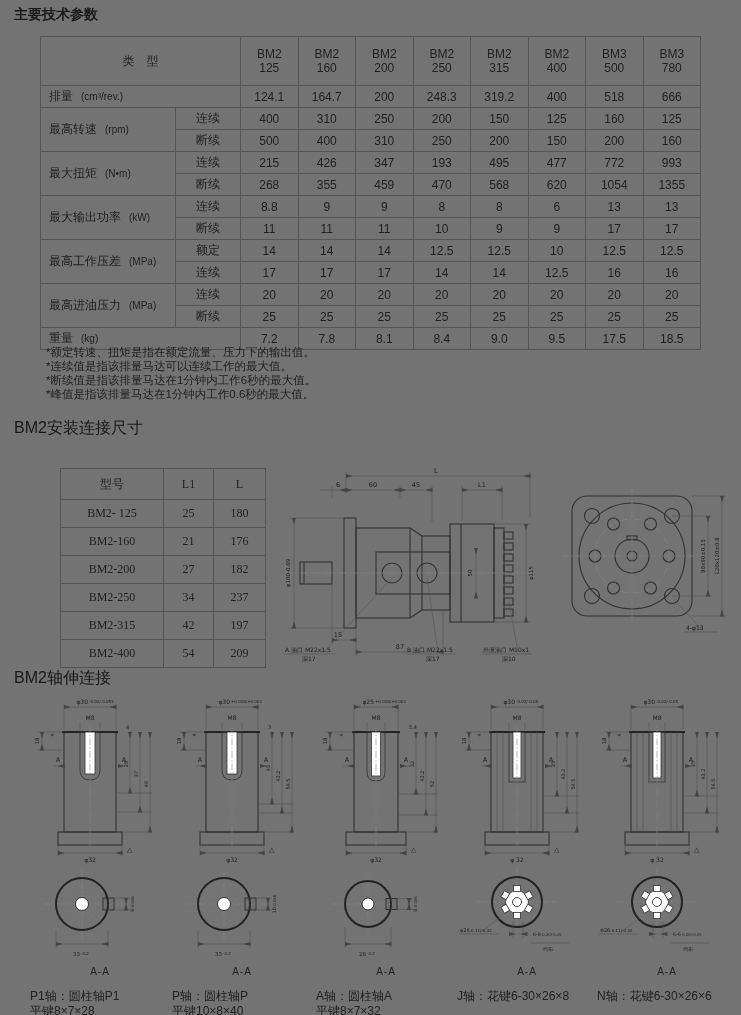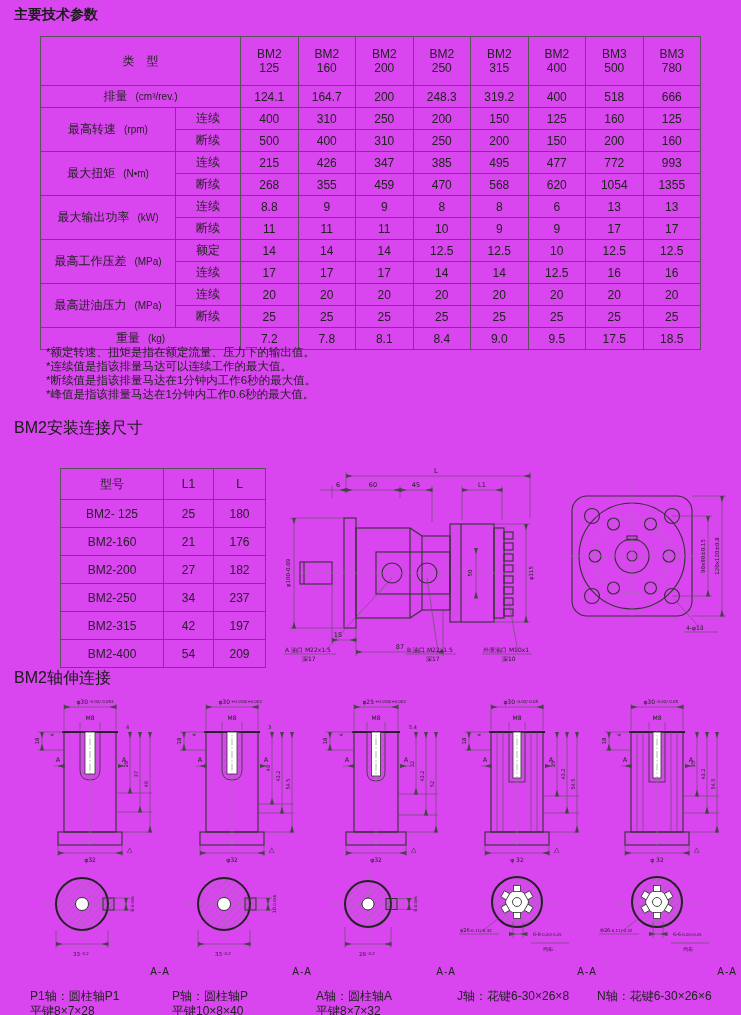--- a/index.html
+++ b/index.html
@@ -1,54 +1,54 @@
 <!DOCTYPE html>
 <html><head>
 <meta charset="utf-8">
 <style>
   html,body{margin:0;padding:0;background:#fff;}
-  .page{position:relative;width:741px;height:1015px;background:#d946ef;overflow:hidden;
+  .page{position:relative;width:741px;height:1015px;background:#737373;overflow:hidden;
         font-family:"Liberation Sans","DejaVu Sans",sans-serif;color:#1a1a1a;}
   .h1{position:absolute;left:14px;top:6px;font-size:14px;font-weight:bold;}
   .h2{position:absolute;left:14px;font-size:16px;font-weight:normal;}
   .h2.mount{top:418px;}
   .h2.shaft{top:668px;}
 
   table.spec{position:absolute;left:40px;top:36px;width:660px;border-collapse:collapse;
              table-layout:fixed;font-size:12px;}
   table.spec th,table.spec td{border:1px solid #555;text-align:center;padding:0;
              height:21px;font-weight:normal;color:#222;}
   table.spec thead th{height:48px;}
-  table.spec td.plabel{text-align:center;}
+  table.spec td.plabel{text-align:left;padding-left:8px;}
   table.spec .unit{font-size:10px;margin-left:8px;white-space:nowrap;}
   table.spec .mdl div{line-height:14px;}
 
   .notes{position:absolute;left:46px;top:345px;font-size:11.5px;line-height:14px;color:#222;}
 
   table.mount{position:absolute;left:60px;top:468px;width:205px;border-collapse:collapse;
               table-layout:fixed;font-size:12px;}
   table.mount th,table.mount td{border:1px solid #555;text-align:center;height:25px;
-              font-weight:normal;color:#222;}
+              font-weight:normal;color:#222;font-family:Liberation Serif, serif;}
   table.mount th{height:28px;}
 
   svg{position:absolute;overflow:visible;}
   svg text{fill:#222;font-family:"DejaVu Sans","Liberation Sans",sans-serif;}
   .ln{stroke:#333;stroke-width:1.1;fill:none;}
   .th2{stroke:#222;stroke-width:2.2;fill:none;}
   .tn{stroke:#555;stroke-width:0.6;fill:none;}
   .cl{stroke:#888;stroke-width:0.6;stroke-dasharray:7 2 1.5 2;fill:none;}
   .dim{stroke:#555;stroke-width:0.6;fill:none;}
 
   .svg-side{left:280px;top:462px;}
   .svg-front{left:556px;top:466px;}
 
   .shaft-block{position:absolute;top:692px;width:140px;}
   .sb0{left:30px;} .sb1{left:172px;} .sb2{left:316px;} .sb3{left:457px;} .sb4{left:597px;}
   .shaft-block svg{position:static;display:block;}
-  .aa{width:140px;text-align:right;font-size:10px;color:#222;margin-top:2px;letter-spacing:1px;}
+  .aa{width:140px;text-align:center;font-size:10px;color:#222;margin-top:2px;letter-spacing:1px;}
   .shaft-label{width:150px;font-size:12px;line-height:15px;margin-top:12px;color:#222;}
 </style>
 </head>
 <body>
 
 <div class="page">
 
   <svg width="0" height="0" style="position:absolute">
     <defs>
       <pattern id="hb" patternUnits="userSpaceOnUse" width="5" height="5" patternTransform="rotate(45)">
@@ -142,21 +142,21 @@
           <td>150</td>
           <td>200</td>
           <td>160</td>
       </tr>
       <tr>
         <td class="plabel" rowspan="2"><span>最大扭矩</span><span class="unit">(N•m)</span></td>
         <td>连续</td>
         <td>215</td>
           <td>426</td>
           <td>347</td>
-          <td>385</td>
+          <td>193</td>
           <td>495</td>
           <td>477</td>
           <td>772</td>
           <td>993</td>
       </tr>
       <tr>
         <td>断续</td>
         <td>268</td>
           <td>355</td>
           <td>459</td>

